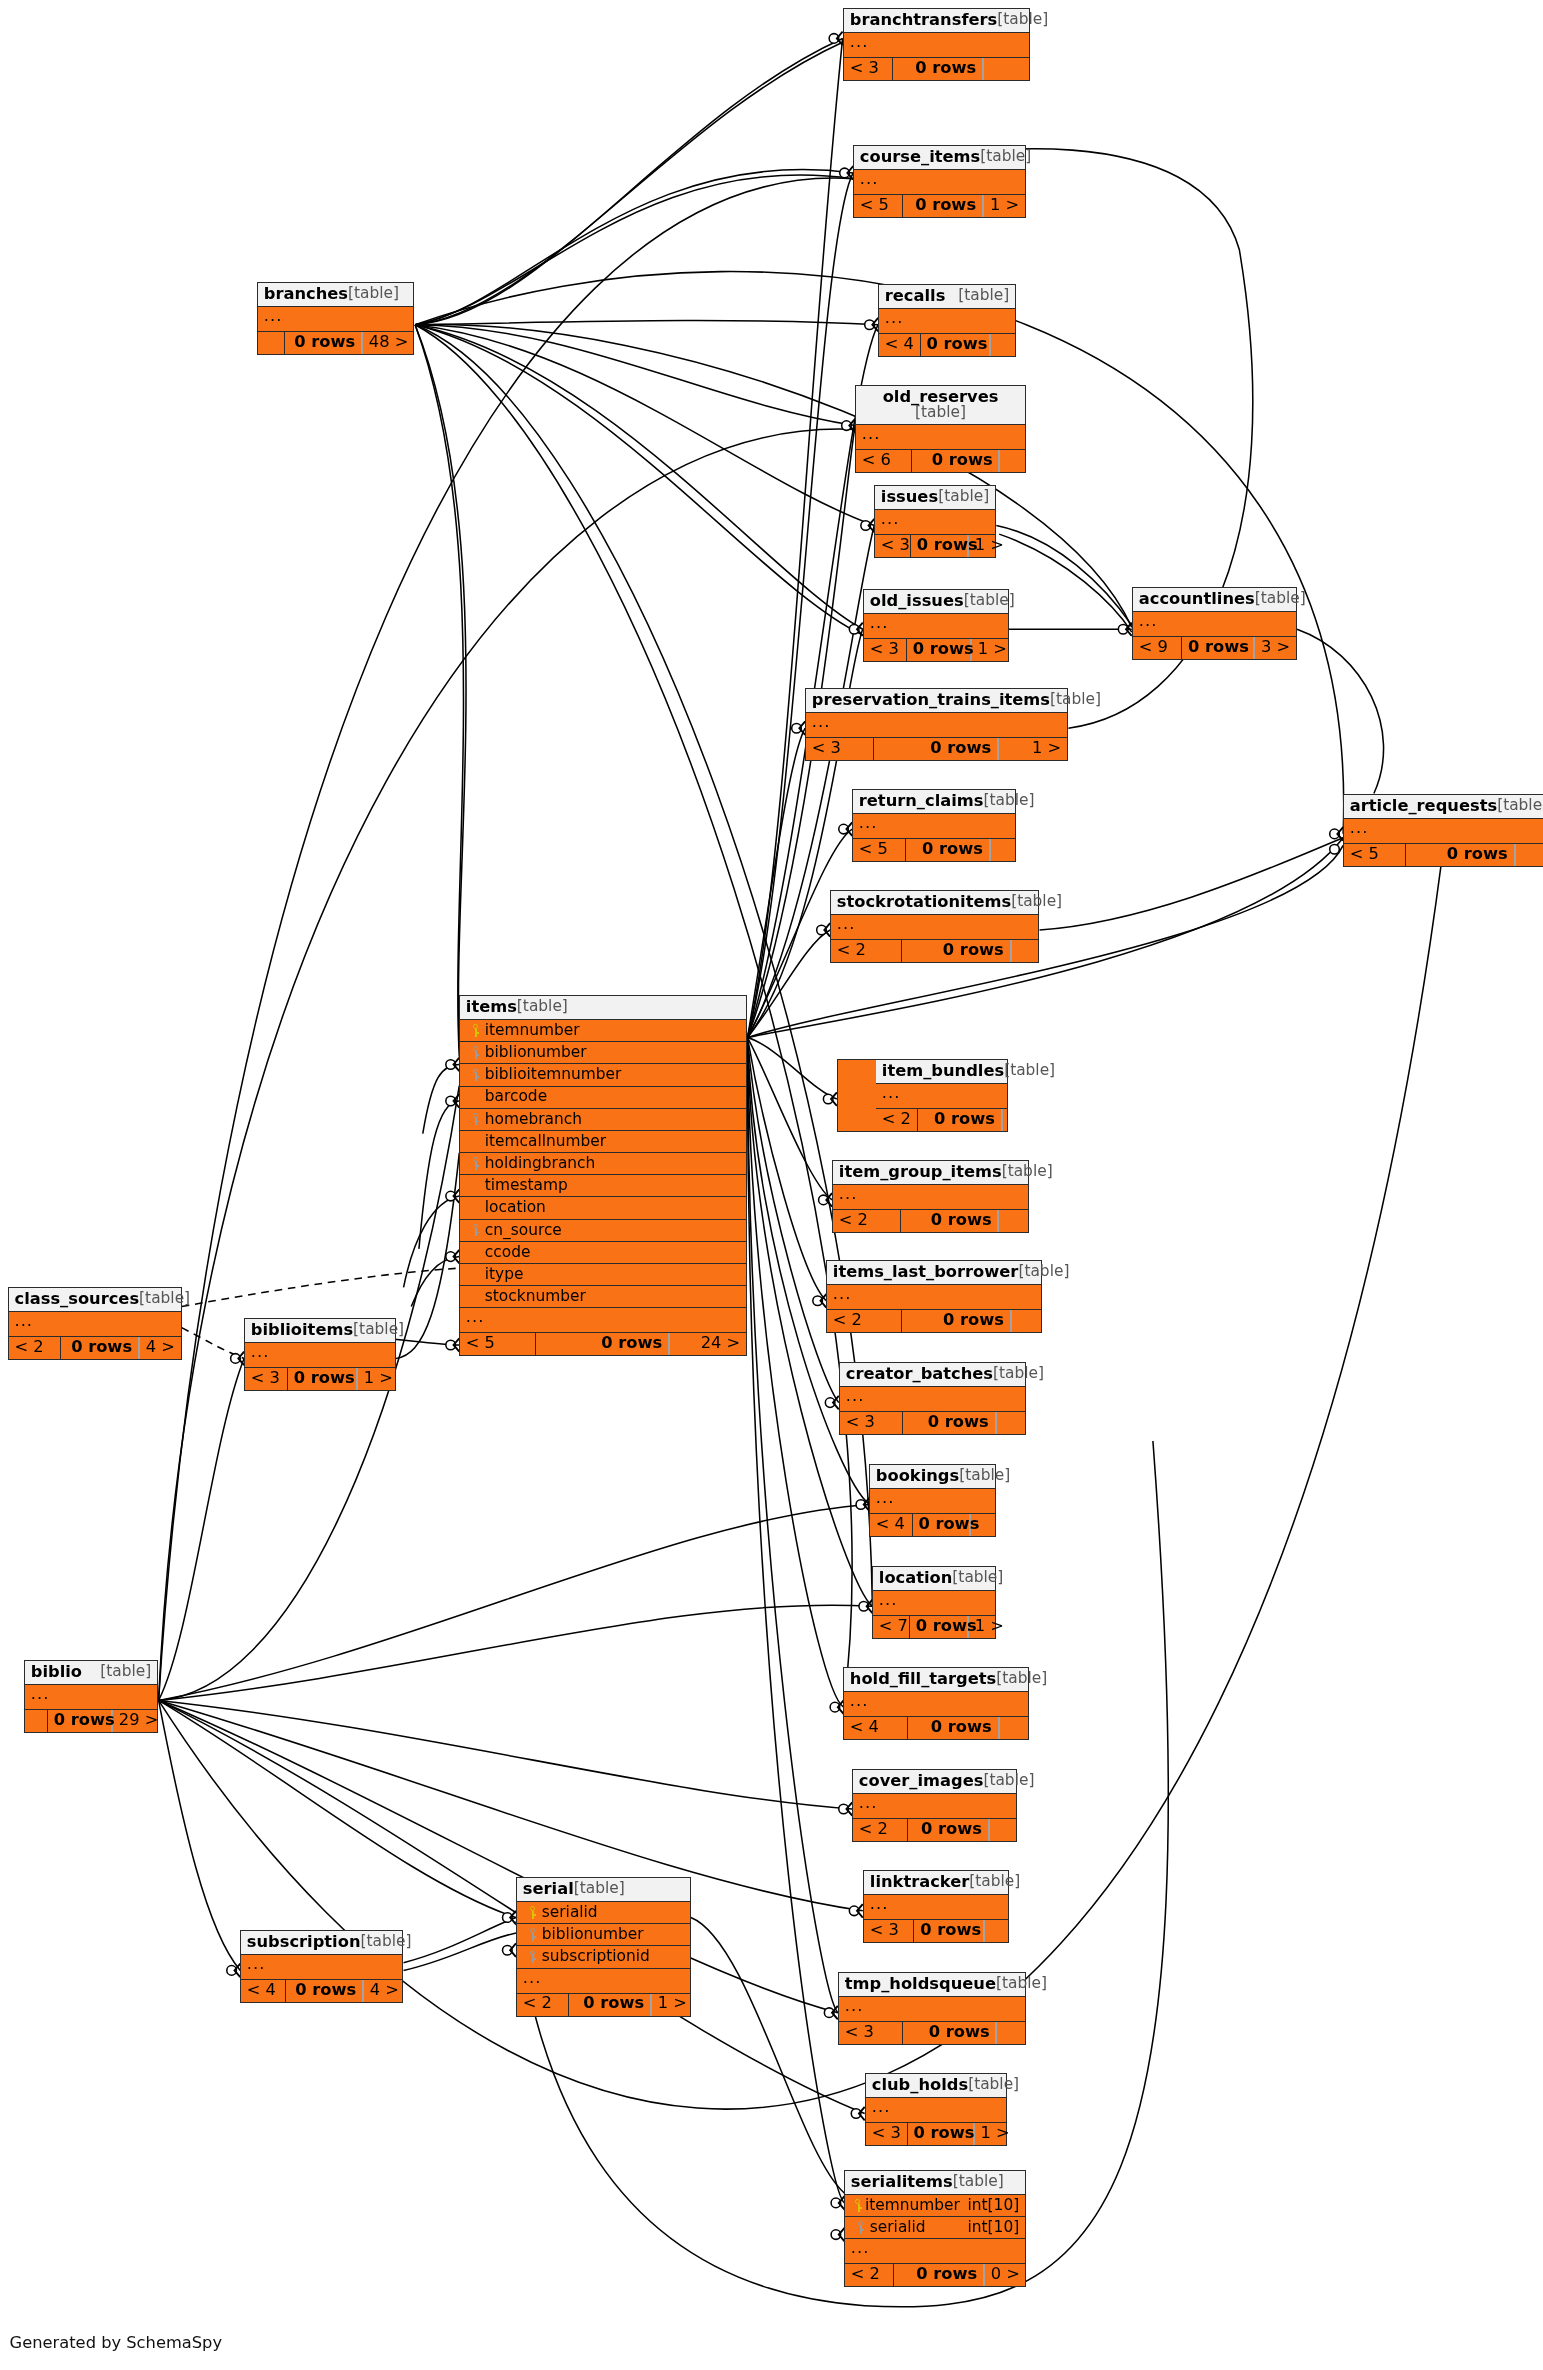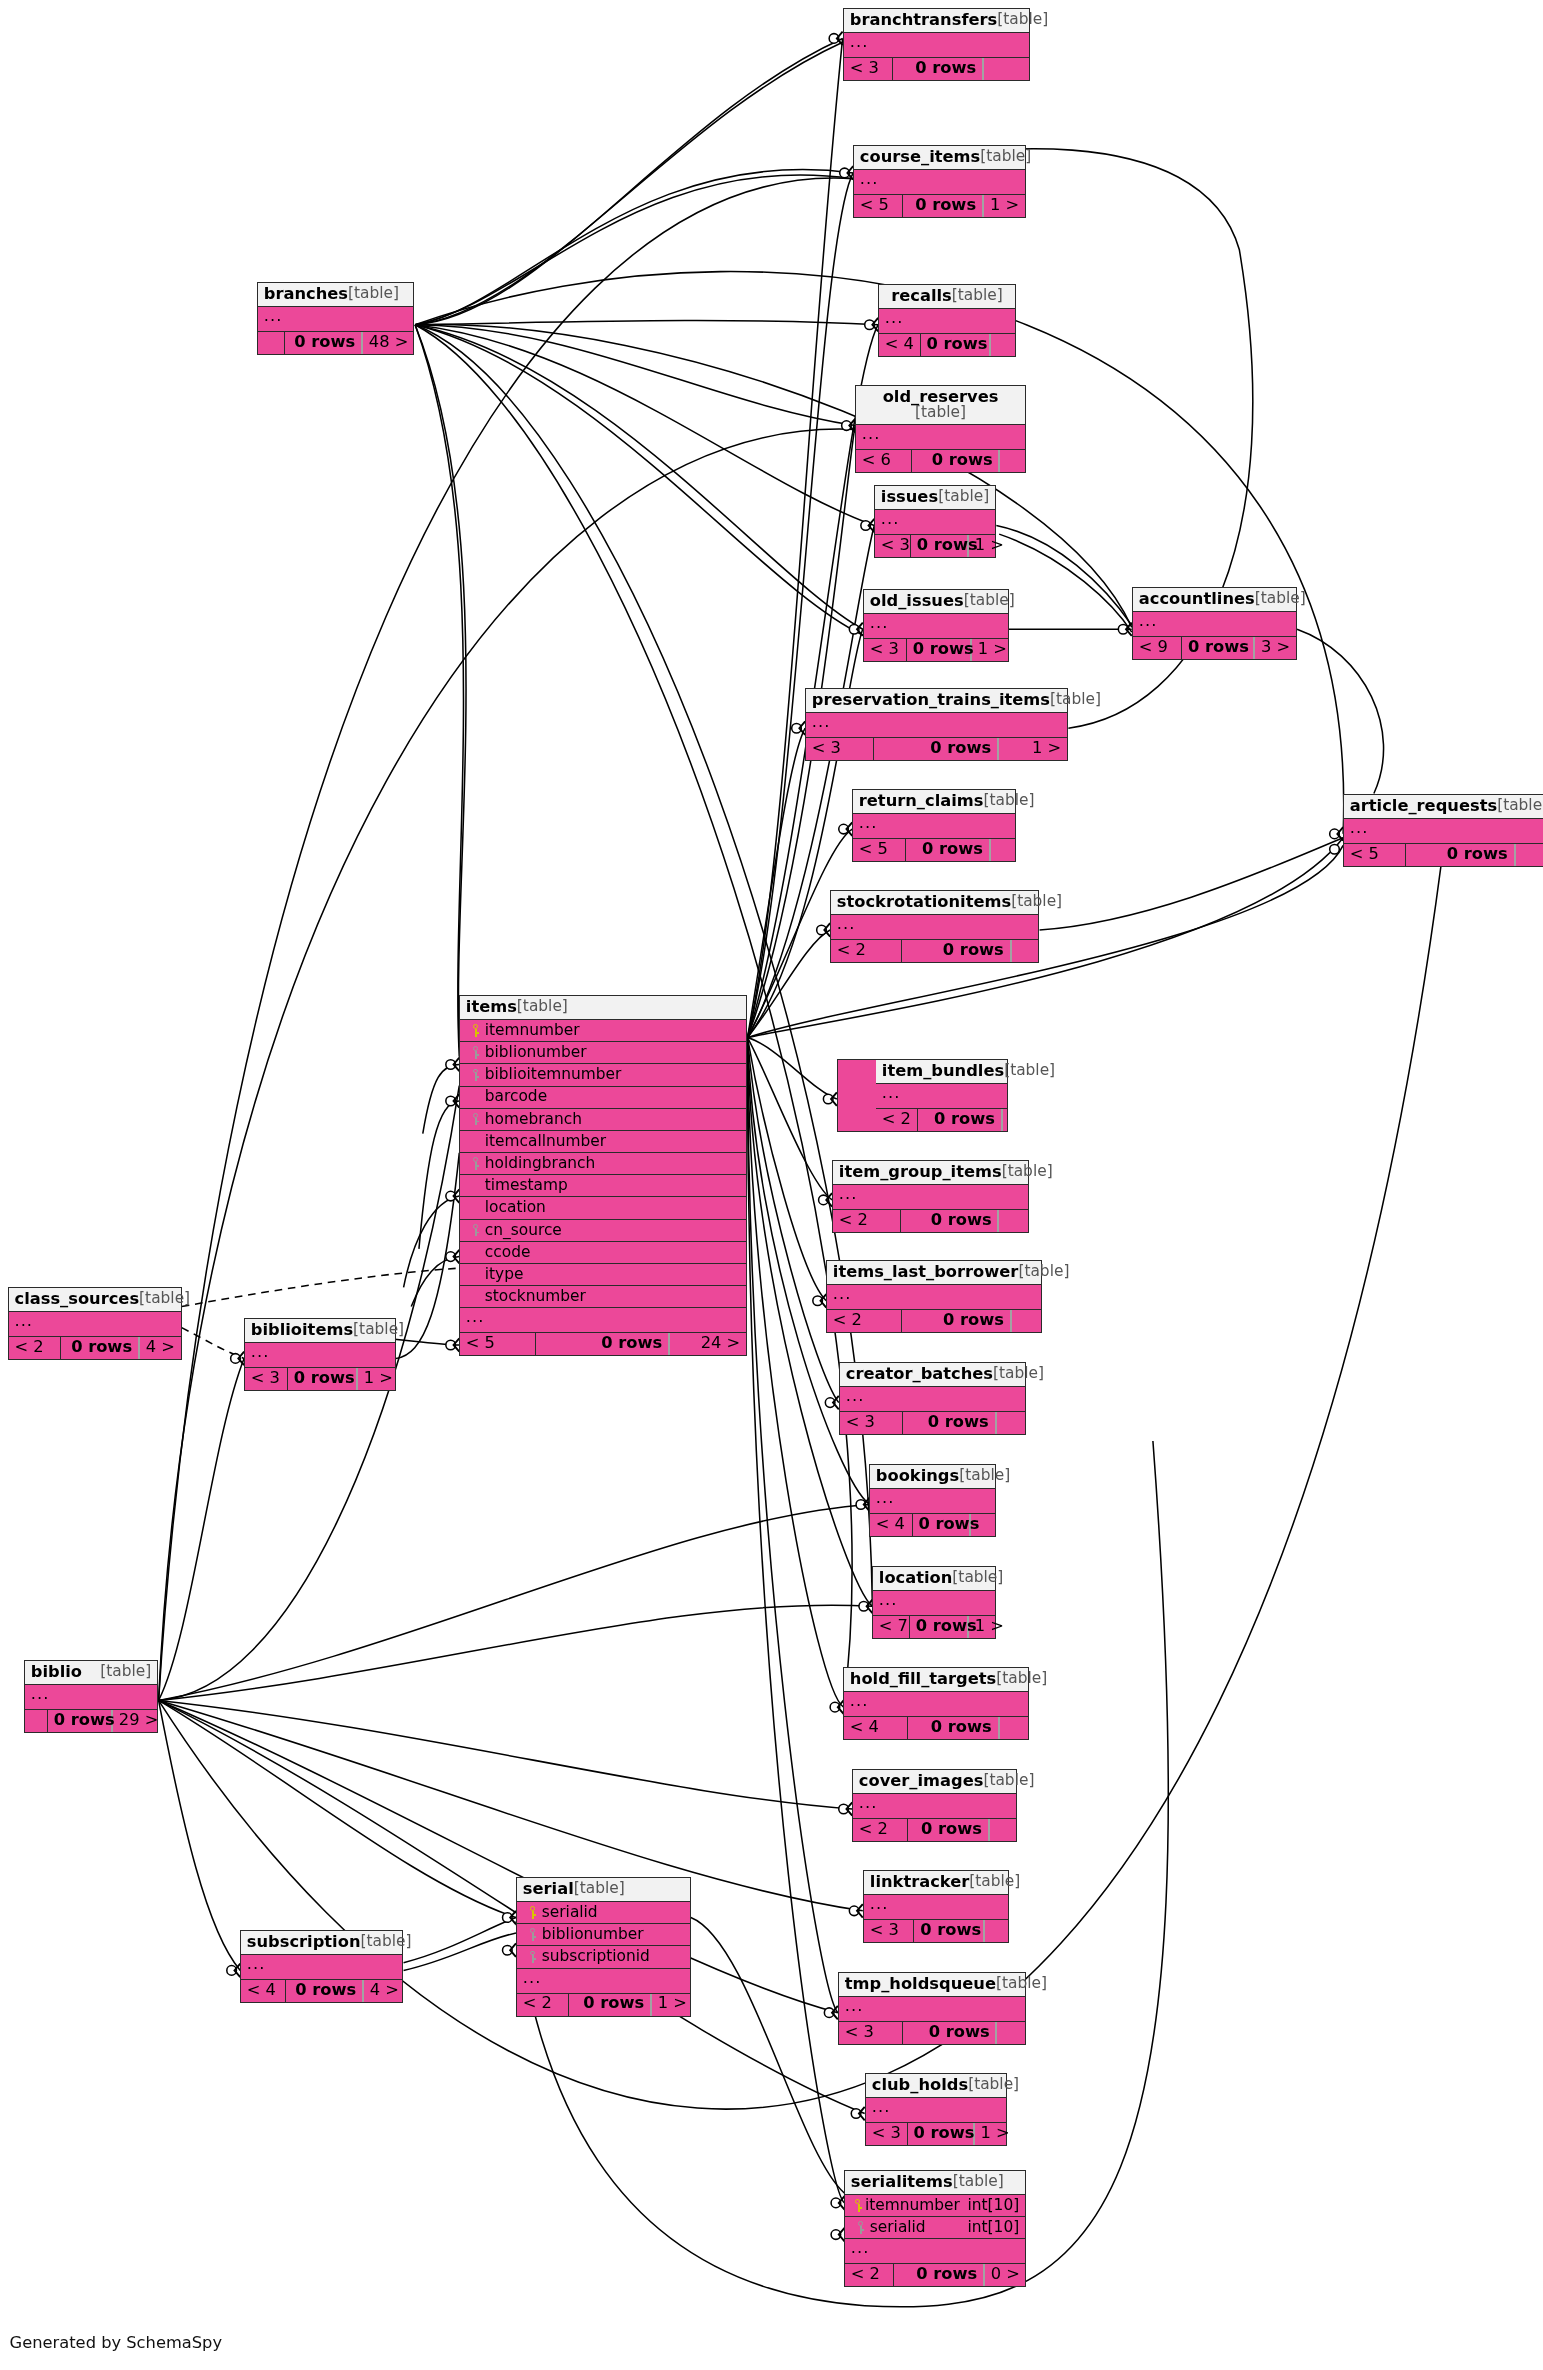--- a/index.html
+++ b/index.html
@@ -4,21 +4,21 @@
 <title>SchemaSpy Relationships Diagram</title>
 <style>
   html,body{margin:0;padding:0;background:#ffffff;}
   body{
     font-family:"DejaVu Sans","Liberation Sans",sans-serif;
     width:1544px;height:2371px;position:relative;overflow:hidden;
   }
   #canvas{position:absolute;left:0;top:0;width:1544px;height:2371px;}
   #edges{position:absolute;left:0;top:0;width:1544px;height:2371px;z-index:1;pointer-events:none;}
   .tbl{
-    position:absolute;z-index:3;background:#ec4899;
+    position:absolute;z-index:3;background:#f97316;
     border:1.9px solid #2b2b2b;
     box-sizing:border-box;
     font-size:16.3px;line-height:1;
     color:#000;
   }
   .hdr{
     background:#f2f2f2;border-bottom:1.9px solid #2b2b2b;
     display:flex;align-items:center;justify-content:space-between;
     padding:2.9px 5.8px 3.8px 5.8px;white-space:nowrap;
   }
@@ -248,21 +248,21 @@
           <span class="tg">[table]</span>
         </div>
         <div class="rowdots">...</div>
         <div class="foot">
           <div class="c1" style="width: 29px;"></div>
           <div class="c2" style="min-width: 78px;">0 rows</div>
           <div class="c3" style="width: 50px;">48 &gt;</div>
         </div>
       </div>
       <div class="tbl" style="left: 878px; top: 284px; width: 138px;">
-        <div class="hdr" style="justify-content: center;">
+        <div class="hdr" style="justify-content: space-between;">
           <span class="nm">recalls</span>
           <span class="tg">[table]</span>
         </div>
         <div class="rowdots">...</div>
         <div class="foot">
           <div class="c1" style="width: 43px;">&lt; 4</div>
           <div class="c2" style="min-width: 70px;">0 rows</div>
           <div class="c3" style="width: 25px;"></div>
         </div>
       </div>

